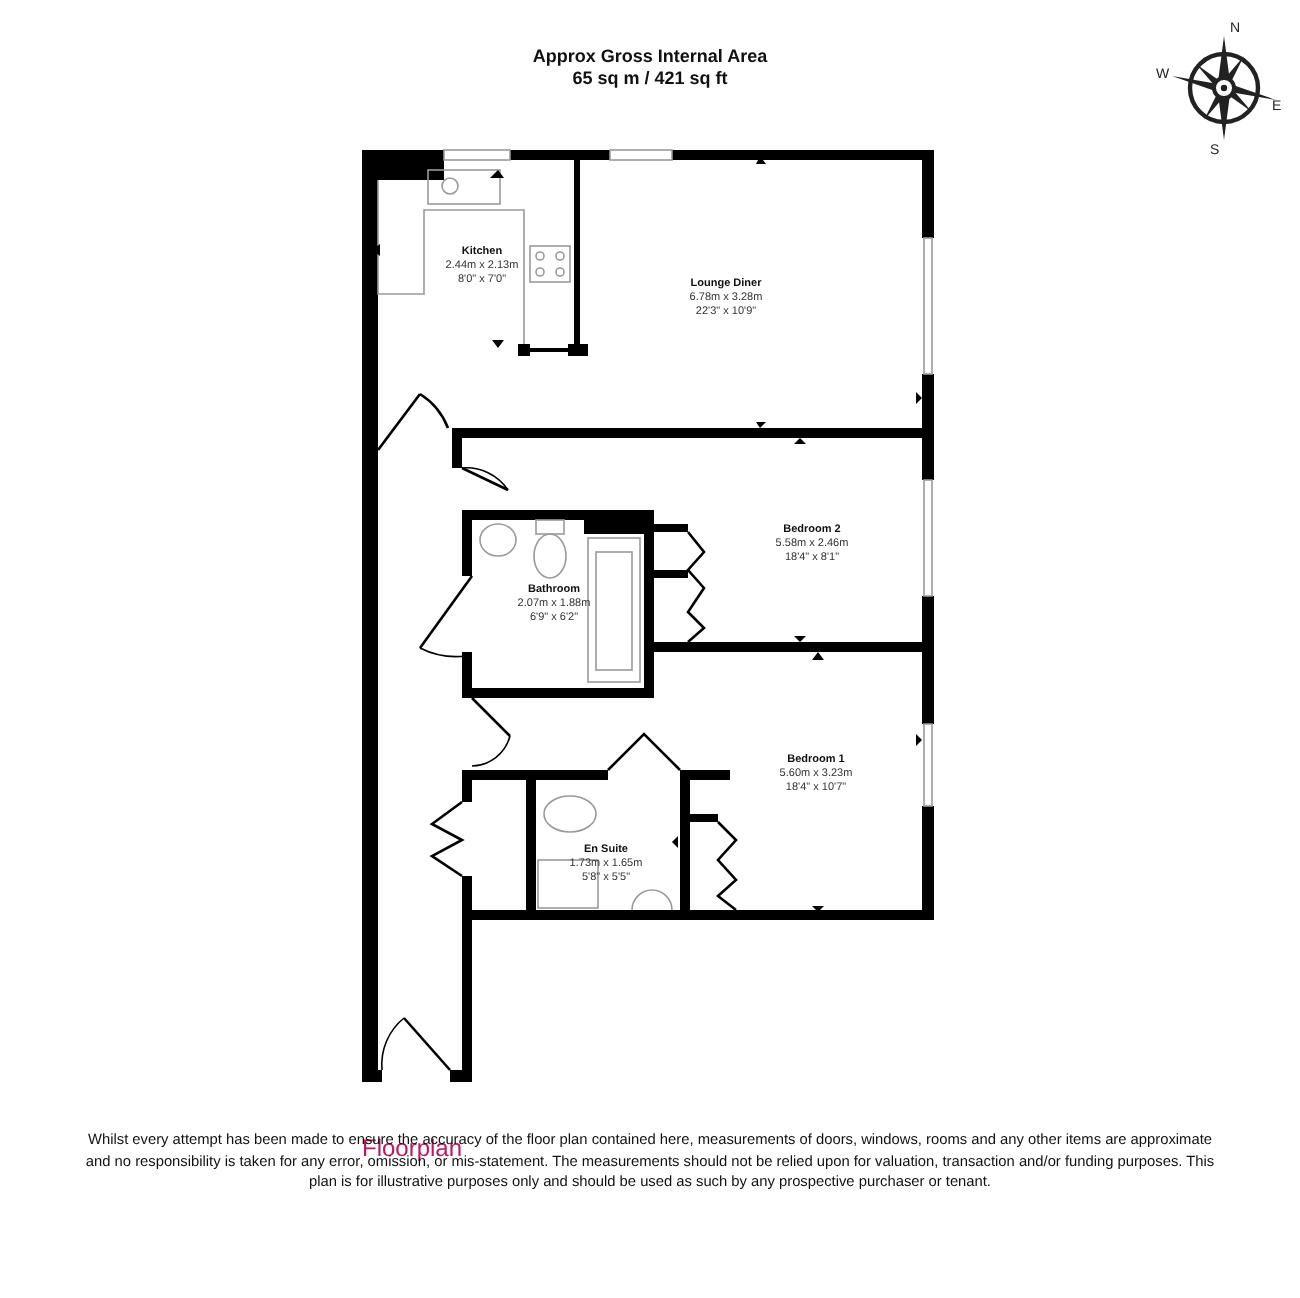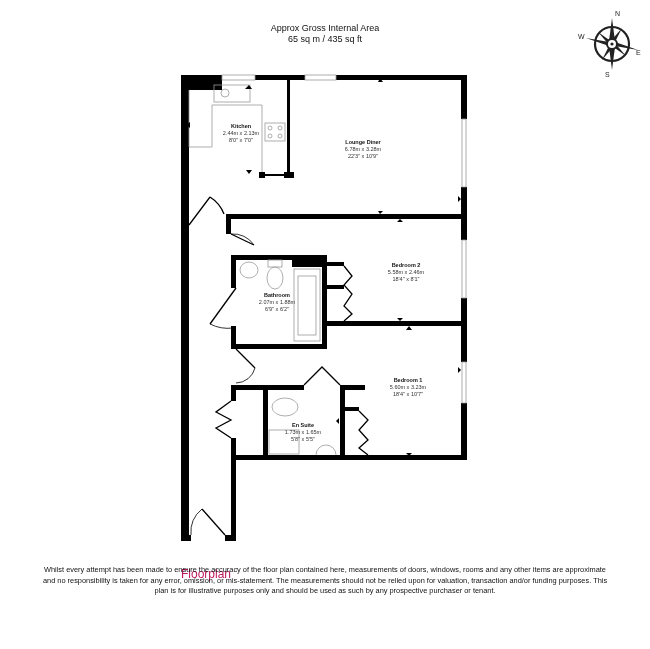--- a/index.html
+++ b/index.html
@@ -1,31 +1,31 @@
 <!DOCTYPE html>
 <html><head>
 <meta charset="utf-8">
 <style>
   html, body { margin: 0; padding: 0; background: #ffffff; }
   body { width: 650px; height: 649px; position: relative; overflow: hidden; font-family: "Liberation Sans", sans-serif; color: #111; }
-  .area-title { position: absolute; left: 0; width: 650px; top: 23px; text-align: center; font-weight: normal; font-size: 9px; line-height: 11px; }
+  .area-title { position: absolute; left: 0; width: 650px; top: 23px; text-align: center; font-weight: bold; font-size: 9px; line-height: 11px; }
   .compass { position: absolute; left: 576px; top: 6px; width: 70px; height: 72px; }
   .plan { position: absolute; left: 0; top: 0; width: 650px; height: 649px; }
   .room-label { position: absolute; text-align: center; font-size: 5.5px; line-height: 7px; color: #333; transform: translateX(-50%); white-space: nowrap; }
   .room-label .name { font-weight: bold; color: #111; display: block; }
   .room-label span { display: block; }
   .plan-caption { position: absolute; left: 181px; top: 567px; font-size: 12px; color: #be185d; }
   .disclaimer { position: absolute; left: 40px; width: 570px; top: 565px; text-align: center; font-size: 7.4px; line-height: 10.5px; color: #111; }
 </style>
 </head>
 <body>
 
 <div class="area-title">
   <div>Approx Gross Internal Area</div>
-  <div>65 sq m / 435 sq ft</div>
+  <div>65 sq m / 421 sq ft</div>
 </div>
 
 <svg class="compass" viewBox="0 0 70 72">
   <circle cx="36" cy="38" r="17" fill="none" stroke="#222" stroke-width="2.2"></circle>
   <polygon points="36,12 39,35 36,38 33,35" fill="#222"></polygon>
   <polygon points="36,64 39,41 36,38 33,41" fill="#222"></polygon>
   <polygon points="10,32 33,36 36,38 33,40" fill="#222"></polygon>
   <polygon points="62,44 39,40 36,38 39,36" fill="#222"></polygon>
   <polygon points="46,22 38,38 34,36" fill="#222"></polygon>
   <polygon points="26,54 34,38 38,40" fill="#222"></polygon>

